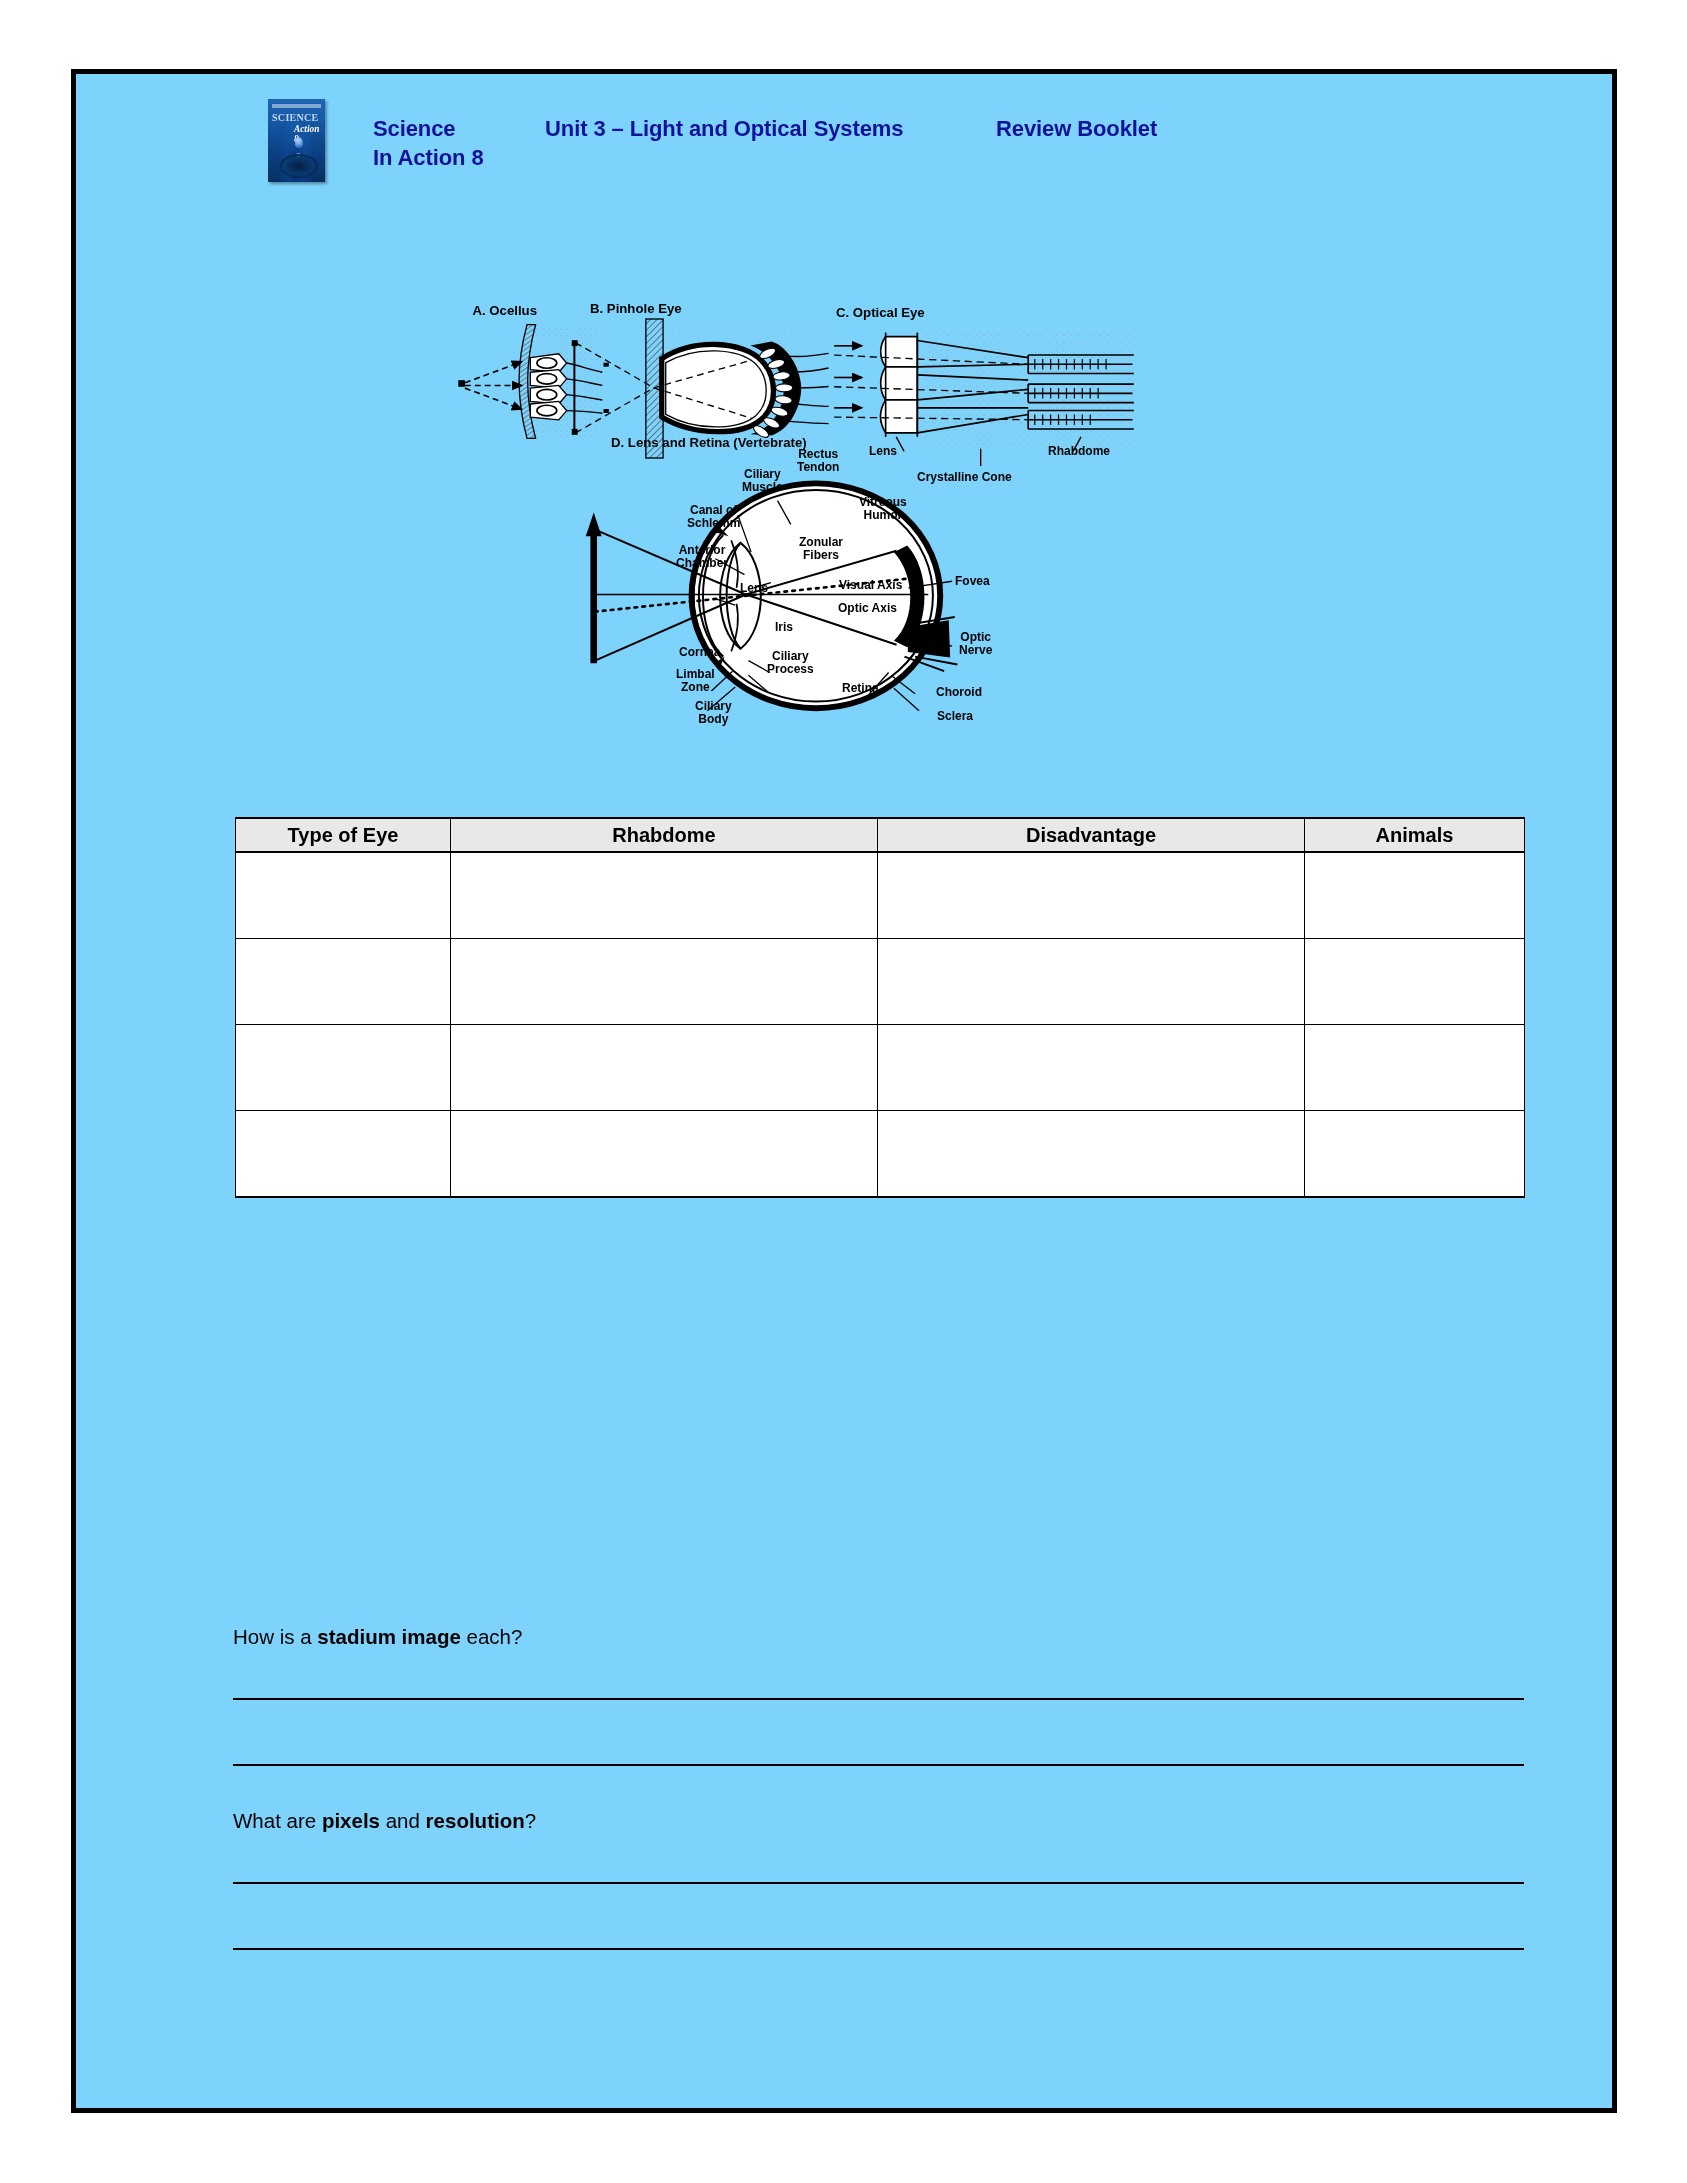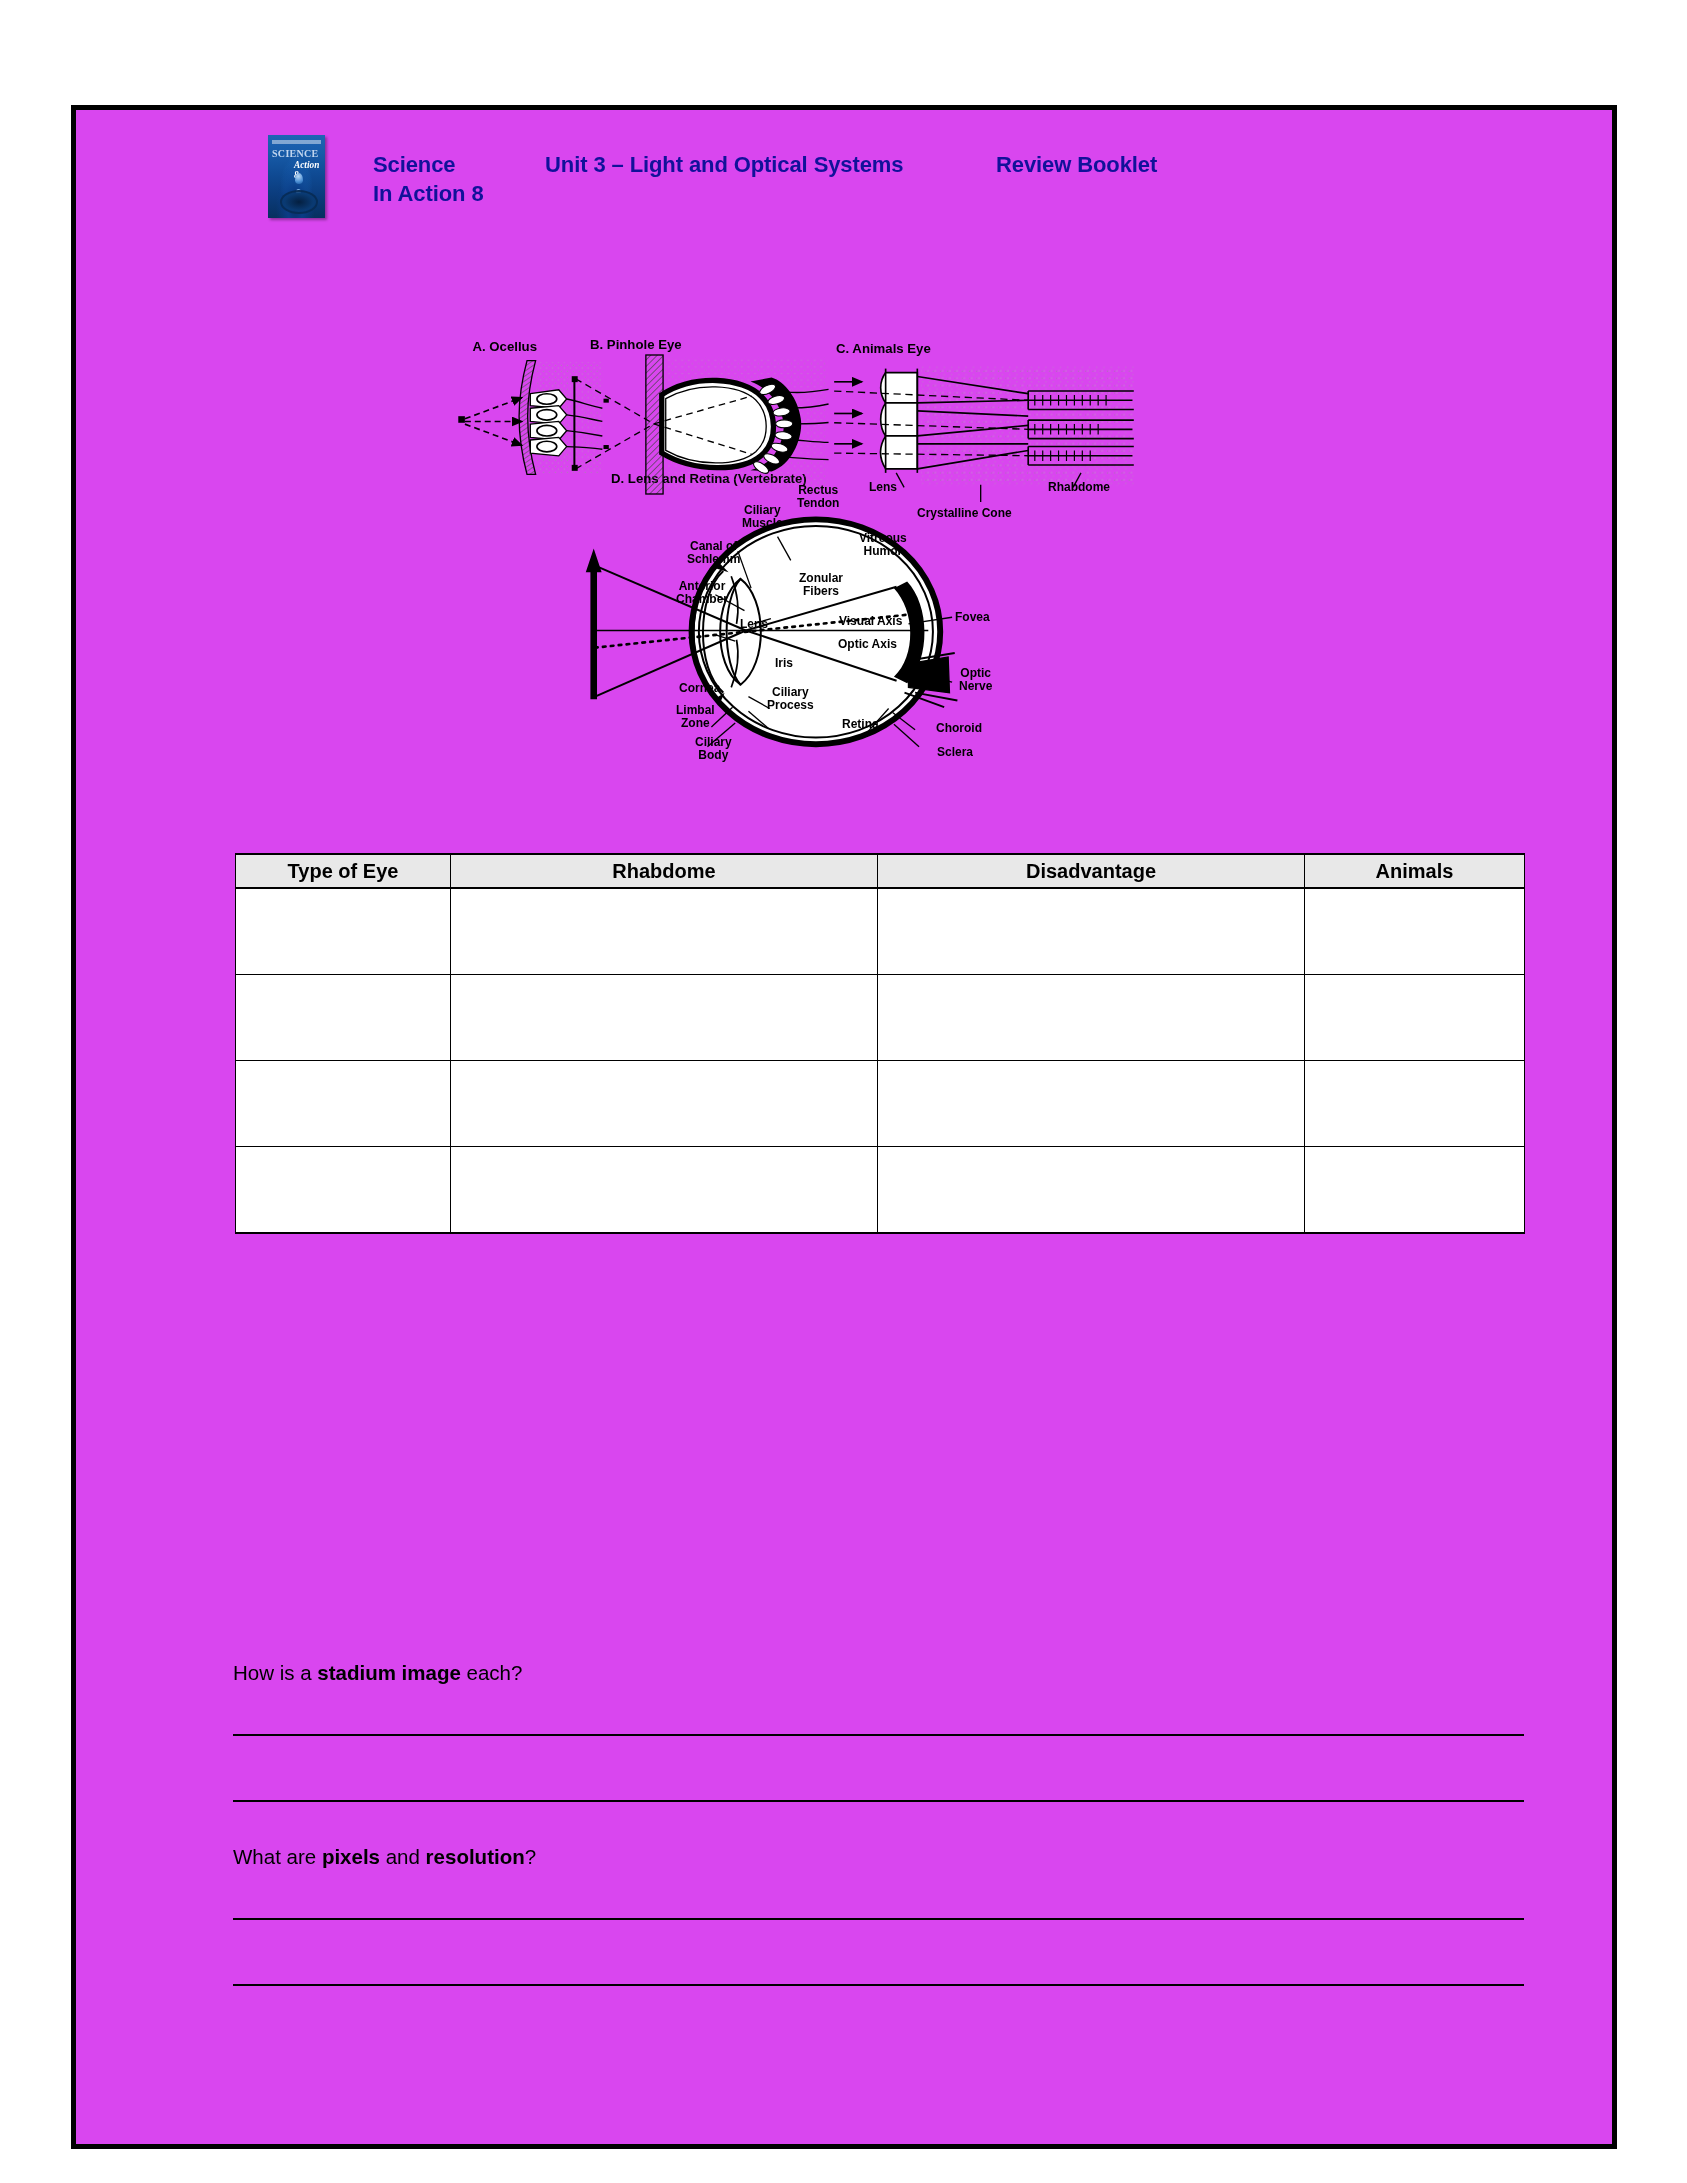--- a/index.html
+++ b/index.html
@@ -17,22 +17,21 @@
 
   
   #page-frame {
     position: absolute;
     left: 71px;
     top: 69px;
     width: 1546px;
     height: 2044px;
     border: 5.3px solid #000000;
     box-sizing: border-box;
-    background: #d946ef;
-    margin-top: 36px;
+    background: #7dd3fc;
   }
 
   
   #header {
     position: absolute;
     left: 192px;
     top: 13.2px;
     width: 1323px;
     height: 99px;
   }
@@ -244,21 +243,21 @@
     <div class="hdr-text" id="hdr-inaction">In Action 8</div>
     <div class="hdr-text" id="hdr-unit">Unit 3 – Light and Optical Systems</div>
     <div class="hdr-text" id="hdr-booklet">Review Booklet</div>
   </div>
 
   <div id="figure">
 
 
     <div class="panel-label" id="lbl-a">A.  Ocellus</div>
     <div class="panel-label" id="lbl-b">B.  Pinhole Eye</div>
-    <div class="panel-label" id="lbl-c">C.  Animals Eye</div>
+    <div class="panel-label" id="lbl-c">C.  Optical Eye</div>
     <div class="panel-label" id="lbl-d">D.  Lens and Retina (Vertebrate)</div>
 
     <svg class="fig-svg" width="152" height="119" style="left:6.6px; top:69px;" viewBox="0 0 230 180">
       <defs>
         <marker id="arrA" markerWidth="7" markerHeight="7" refX="6" refY="3" orient="auto">
           <path d="M0,0 L7,3 L0,6 z" fill="#000"></path>
         </marker>
         <pattern id="hatchA" width="6" height="6" patternUnits="userSpaceOnUse" patternTransform="rotate(55)">
           <line x1="0" y1="0" x2="0" y2="6" stroke="#555" stroke-width="2"></line>
         </pattern>

